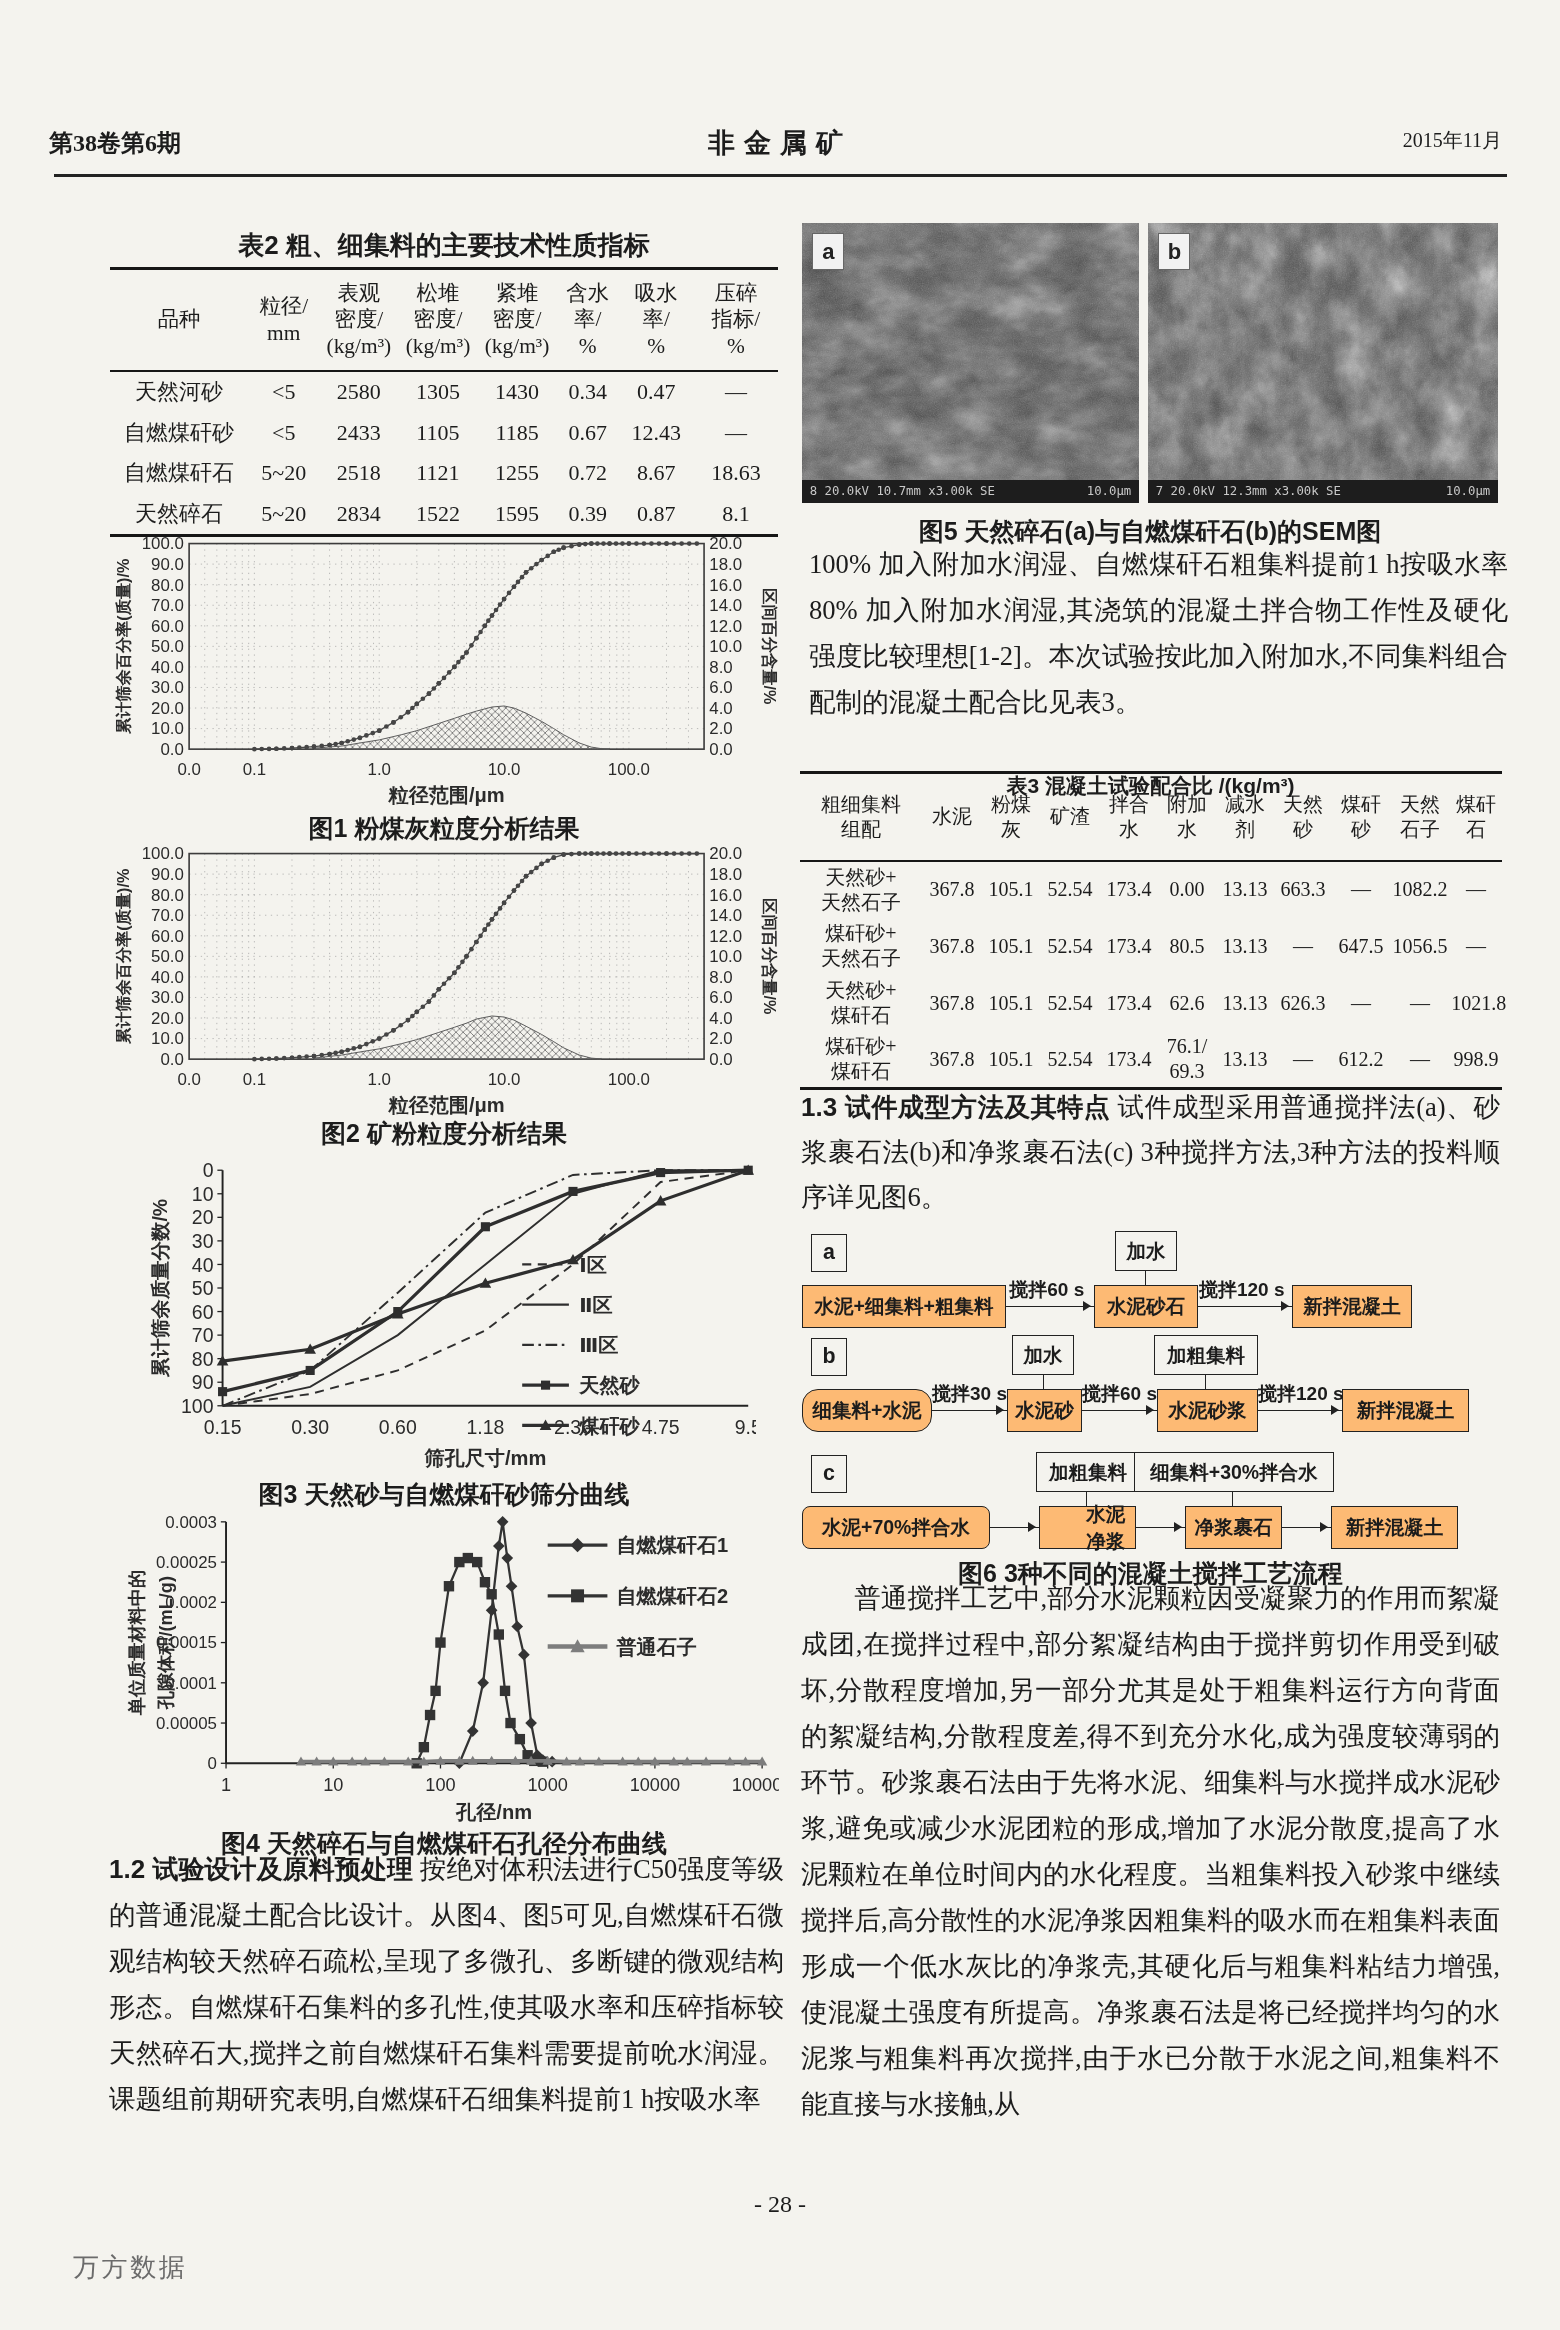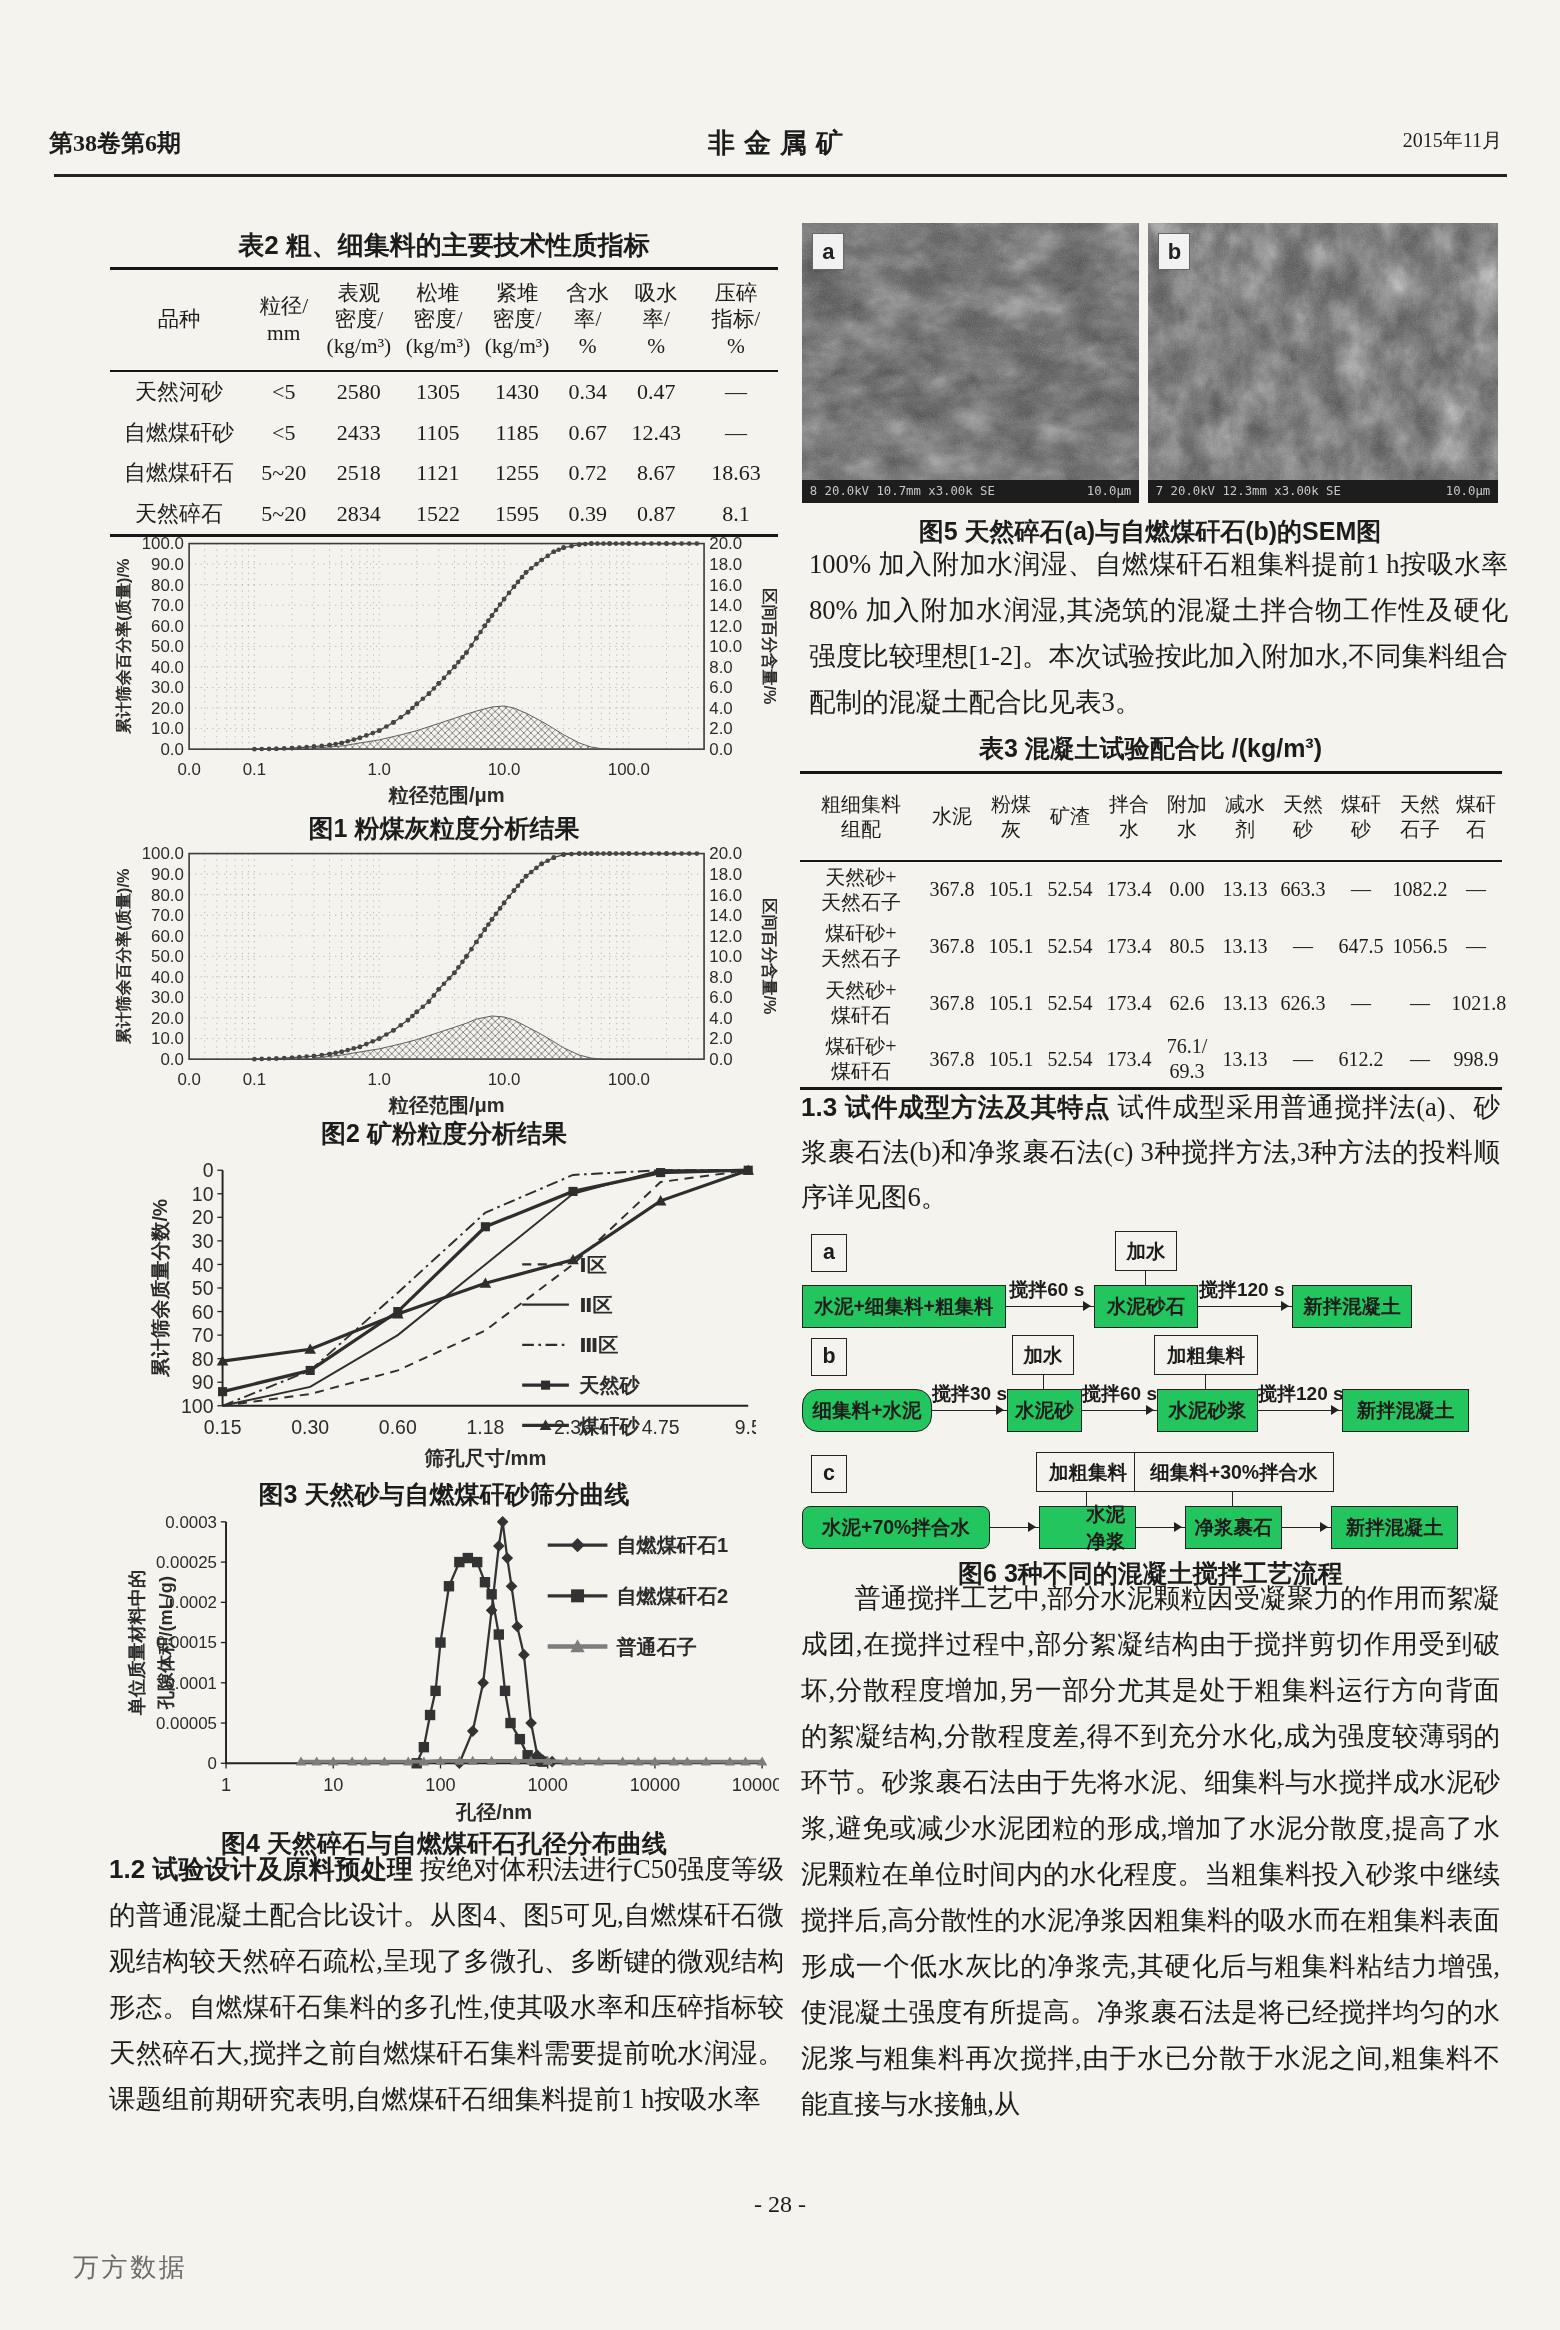--- a/index.html
+++ b/index.html
@@ -44,21 +44,21 @@
           font-family:"DejaVu Sans Mono",monospace;font-size:12.3px;display:flex;align-items:center;
           justify-content:space-between;padding:0 7.8px;}
   
   .flow{position:absolute;left:802px;width:720px;height:97px;}
   .ftag{position:absolute;left:9px;top:2.6px;width:34px;height:36px;border:1.9px solid #222;background:#f4f3ee;
         font-family:"Liberation Sans",sans-serif;font-size:21.4px;font-weight:bold;
         display:flex;align-items:center;justify-content:center;}
   .frow{position:absolute;left:0;right:0;top:54px;display:flex;align-items:stretch;height:43px;}
   .fbox{border:1.9px solid #222;display:flex;align-items:center;justify-content:center;
         font-family:"Liberation Sans",sans-serif;font-size:19.5px;font-weight:bold;text-align:center;
-        padding:0 2.6px;box-sizing:border-box;background:#22c55e;}
+        padding:0 2.6px;box-sizing:border-box;background:#fdba74;}
   .topbox{position:absolute;top:0;height:40px;border:1.9px solid #222;background:#f4f3ee;
         font-family:"Liberation Sans",sans-serif;font-size:19.5px;font-weight:bold;
         display:flex;align-items:center;justify-content:center;box-sizing:border-box;}
   .vline{position:absolute;top:40px;height:14.3px;border-left:1.9px solid #222;}
   .farrow{position:relative;display:flex;align-items:center;}
   .farrow .shaft{width:100%;height:0;border-top:1.9px solid #222;position:relative;}
   .farrow .shaft::after{content:'';position:absolute;right:-1.9px;top:-5.8px;
         border:5.2px solid transparent;border-left:8.4px solid #222;}
   .farrow .albl{position:absolute;left:0;right:6.5px;bottom:25px;text-align:center;
         font-family:"Liberation Sans",sans-serif;font-size:19px;font-weight:bold;white-space:nowrap;}
@@ -766,21 +766,21 @@
       <div class="sembar">
         <span>7 20.0kV 12.3mm x3.00k SE</span>
         <span>10.0μm</span>
       </div>
     </div>
   </div>
   <div class="abs caption" style="left:802px;top:515px;width:696px;">图5  天然碎石(a)与自燃煤矸石(b)的SEM图</div>
 
   <p class="abs body-text" style="left:801px;top:533px;width:699px;margin:8px;">100% 加入附加水润湿、自燃煤矸石粗集料提前1 h按吸水率80% 加入附加水润湿,其浇筑的混凝土拌合物工作性及硬化强度比较理想[1-2]。本次试验按此加入附加水,不同集料组合配制的混凝土配合比见表3。</p>
 
-  <div class="abs caption" style="left:801px;top:732px;width:699px;font-size:25px;">表3  混凝土试验配合比 /(kg/m³)</div>
+  <div class="abs caption" style="left:801px;top:772px;width:699px;font-size:21px;">表3  混凝土试验配合比 /(kg/m³)</div>
 
   <table class="sci t3 abs" style="left:800px;top:771px;">
     <colgroup>
         <col style="width:122px">
         <col style="width:60px">
         <col style="width:58px">
         <col style="width:60px">
         <col style="width:58px">
         <col style="width:58px">
         <col style="width:58px">

